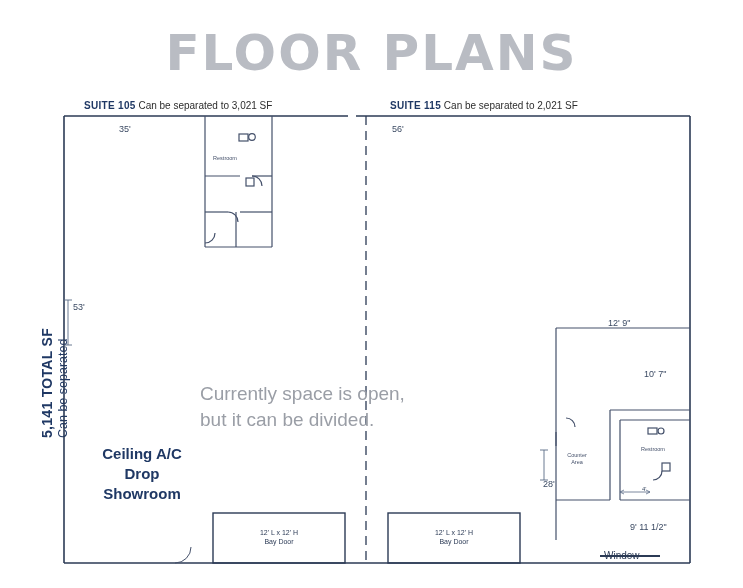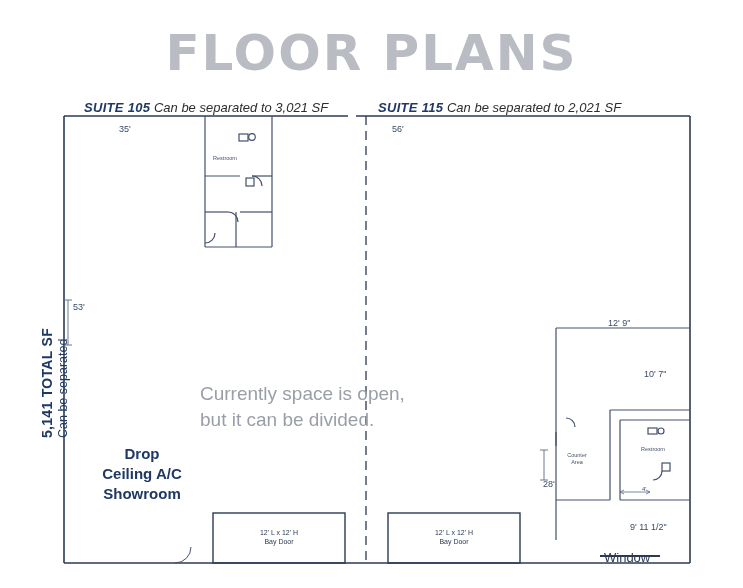--- a/index.html
+++ b/index.html
@@ -30,23 +30,22 @@
     text-align: center;
     font-size: 50px;
     font-weight: bold;
     letter-spacing: 2px;
     color: #b9bcc3;
     font-family: "DejaVu Sans", sans-serif;
   }
 
   
   .suite-label {
-    font-size: 13px;
-    white-space: nowrap;
-    font-style: italic;
+    font-size: 10px;
+    white-space: nowrap;
   }
   .suite-label .suite-name {
     font-weight: bold;
     color: #1f3864;
     letter-spacing: .3px;
   }
   .suite-label .suite-sub {
     font-weight: normal;
     color: #2d2d2d;
   }
@@ -116,36 +115,36 @@
   
   .bay-label {
     font-size: 7px;
     line-height: 9px;
     text-align: center;
     color: #2b3a55;
     white-space: nowrap;
   }
 
   #window-label {
-    font-size: 13px;
+    font-size: 10px;
     color: #2b3a55;
   }
 </style>
 </head>
 <body>
 
 <div id="root">
 
   <div class="abs" id="title">FLOOR PLANS</div>
 
   <div class="abs suite-label" style="left:84px; top:100px;">
     <span class="suite-name">SUITE 105</span>
     <span class="suite-sub">Can be separated to 3,021 SF</span>
   </div>
-  <div class="abs suite-label" style="left:378px; top:100px;">
+  <div class="abs suite-label" style="left:390px; top:100px;">
     <span class="suite-name">SUITE 115</span>
     <span class="suite-sub">Can be separated to 2,021 SF</span>
   </div>
 
   <div class="abs" id="left-label-wrap">
     <div id="left-label">
       <span class="total">5,141 TOTAL SF</span>
       <br>
       <span class="sep">Can be separated</span>
     </div>
@@ -257,22 +256,22 @@
     <span>Area</span>
   </div>
   <div class="abs room-text" style="left:632px; top:446px; width:42px;">Restroom</div>
 
   <div class="abs" id="center-note">
     <div>Currently space is open,</div>
     <div>but it can be divided.</div>
   </div>
 
   <div class="abs" id="showroom">
+    <div>Ceiling A/C</div>
     <div>Drop</div>
-    <div>Ceiling A/C</div>
     <div>Showroom</div>
   </div>
 
   <div class="abs bay-label" style="left:219px; top:528px; width:120px;">
     <div>12' L x 12' H</div>
     <div>Bay Door</div>
   </div>
   <div class="abs bay-label" style="left:394px; top:528px; width:120px;">
     <div>12' L x 12' H</div>
     <div>Bay Door</div>

